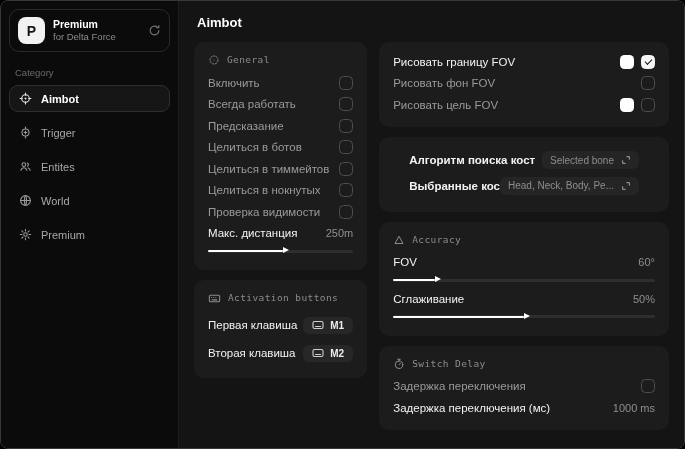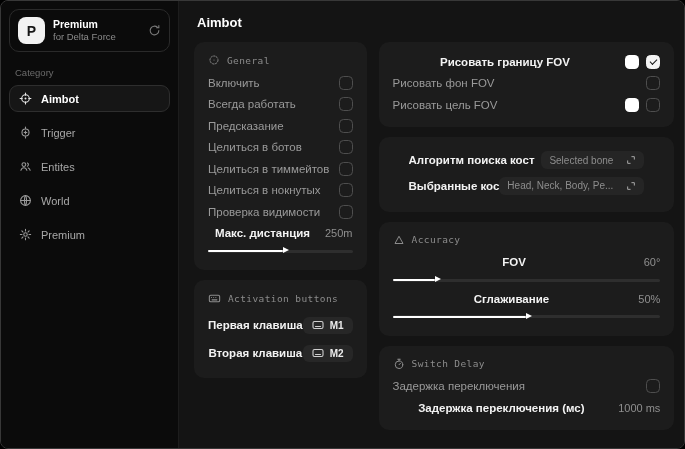--- a/index.html
+++ b/index.html
@@ -28,27 +28,27 @@
   .nav-item.active .nicon { color:#e8e8e8; }
   .session-card { margin-top:auto; border:1px solid #262626; border-radius:10px;
                   padding:11px 10px; font-size:9.5px; color:#8a8a8a; }
 
   
   .main { flex:1; background:#141414; padding:11px 15px 0; overflow:hidden; }
   .page-title { font-size:13px; font-weight:bold; color:#fff; margin:3px 0 12px 3px; }
   .cols { display:grid; grid-template-columns:1fr 1fr; gap:12px; align-items:start; }
   .col  { display:flex; flex-direction:column; gap:10px; }
   .panel { background:#1c1c1c; border-radius:10px; padding:9px 14px 11px; }
-  .panel-header { display:flex; align-items:center; gap:7px; color:#8c8c8c;
+  .panel-header { display:flex; align-items:flex-start; gap:7px; color:#8c8c8c;
                   font-family:"DejaVu Sans Mono", monospace; font-size:9.5px;
                   letter-spacing:.4px; margin:3px 0 6px; }
   .panel-header .picon { display:flex; color:#8c8c8c; }
   .row { display:flex; align-items:center; min-height:21.5px; font-size:11.5px; color:#9a9a9a; }
   .row .lbl { flex:1; overflow:hidden; white-space:nowrap; }
-  .row .lbl.strong { color:#f3f3f3; font-weight:700;text-align:center; }
+  .row .lbl.strong { color:#f3f3f3; font-weight:400; }
   .row .val { color:#8f8f8f; font-size:11px; margin-left:8px; white-space:nowrap; }
   .controls { display:flex; align-items:center; gap:7px; margin-left:8px; }
 
   .checkbox { width:14px; height:14px; border:1.5px solid #4e4e4e; border-radius:4.5px;
               background:transparent; position:relative; flex-shrink:0; }
   .checkbox.checked { background:#f4f4f4; border-color:#f4f4f4; }
   .checkbox.checked::after { content:''; position:absolute; left:2.5px; top:3px;
               width:6px; height:3px; border-left:1.7px solid #161616;
               border-bottom:1.7px solid #161616; transform:rotate(-45deg); }
   .swatch { width:14px; height:14px; border-radius:4.5px; background:#fff; flex-shrink:0; }
@@ -58,21 +58,21 @@
                   background:#2e2e2e; border-radius:2px; }
   .slider-fill { position:absolute; left:0; top:3px; height:2px; background:#fff; border-radius:1px; }
   .slider-fill::after { content:''; position:absolute; right:-6px; top:-2.7px;
                   border-left:6.5px solid #fff; border-top:3.7px solid transparent;
                   border-bottom:3.7px solid transparent; }
 
   .keybtn { display:flex; align-items:center; gap:6px; background:#272727; border-radius:6px;
             padding:3px 9px; color:#ececec; font-size:10px; font-weight:600; }
   .keybtn .kicon { display:flex; color:#cfcfcf; }
 
-  .dropdown { display:flex; align-items:center; gap:13px; background:#252525; border-radius:6px;
+  .dropdown { display:flex; align-items:center; gap:7px; background:#252525; border-radius:6px;
               padding:3.5px 8px; color:#8d8d8d; font-size:10px; white-space:nowrap; flex-shrink:0; }
   .dropdown .dicon { display:flex; color:#a8a8a8; }
   .bone-row { margin:4px 16px; }
   .bone-row .lbl { font-weight:600; color:#f3f3f3; }
 
   svg { display:block; }
 </style>
 </head>
 <body>
 

